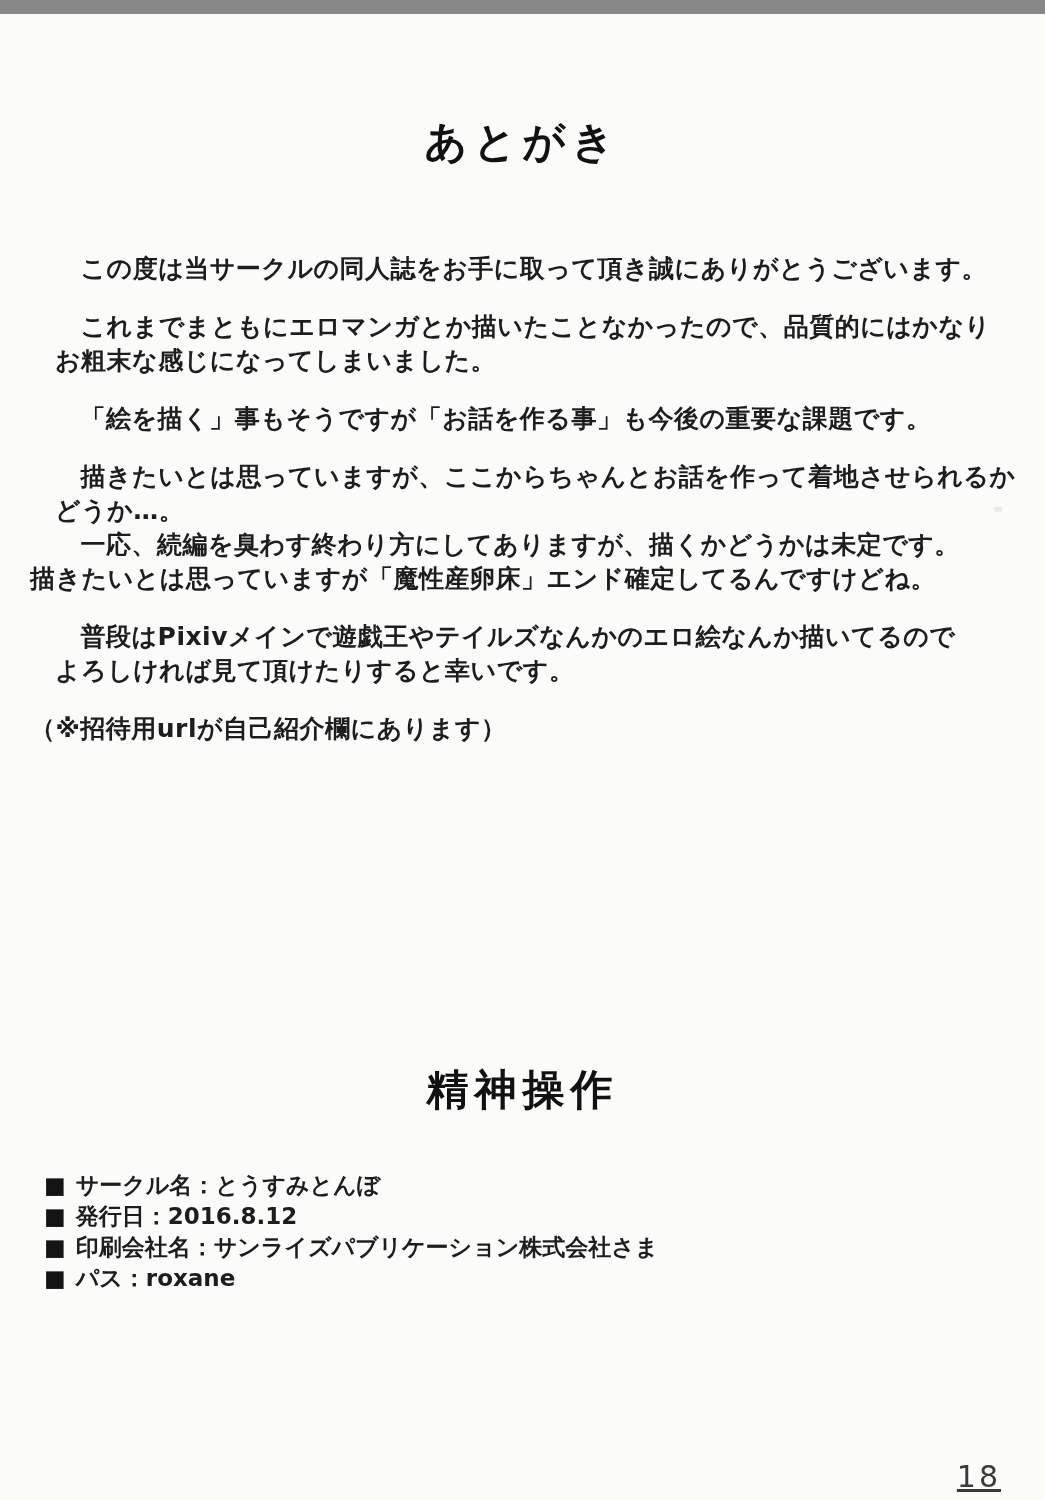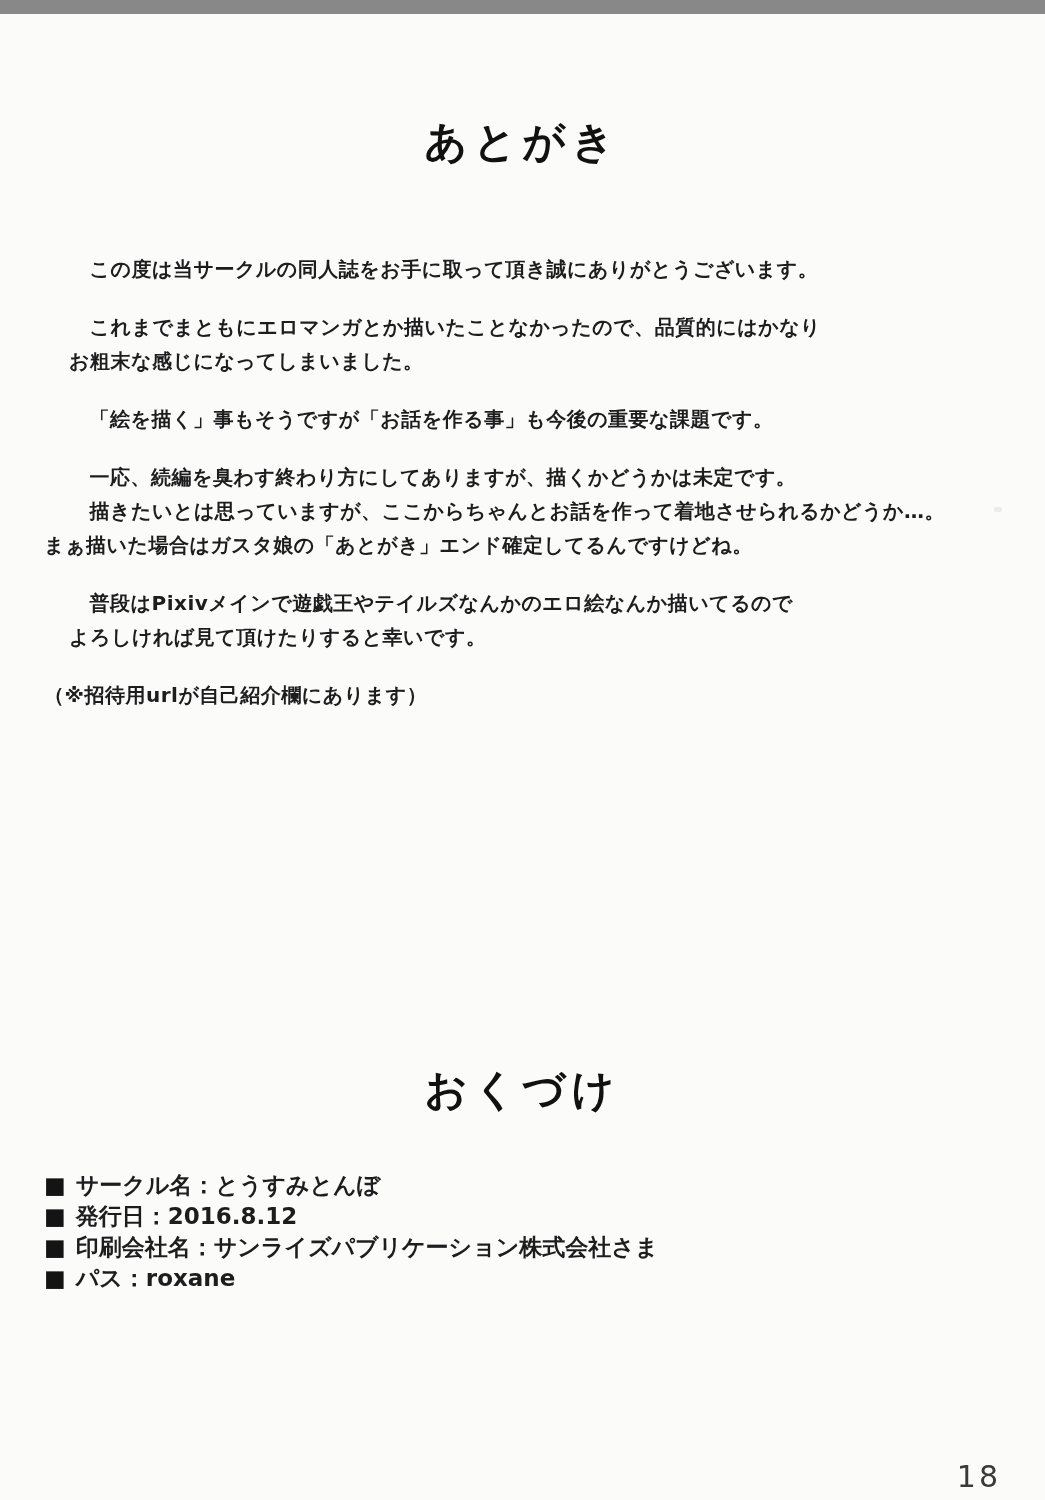--- a/index.html
+++ b/index.html
@@ -20,24 +20,24 @@
     text-align: center;
     font-family: "DejaVu Serif", "Liberation Serif", serif;
     font-weight: 700;
     color: #111;
     margin: 0;
   }
   .afterword-title { top: 100px; font-size: 42px; letter-spacing: 6px; }
   .colophon-title  { top: 1048px; font-size: 42px; letter-spacing: 6px; }
   .body-text {
     position: absolute;
-    left: 69px;
+    left: 55px;
     top: 238px;
     width: 965px;
-    font-size: 20px;
+    font-size: 25px;
     font-weight: 700;
     line-height: 34px;
     letter-spacing: 0.5px;
   }
   .para { margin: 0 0 24px 0; }
   .line { display: block; }
   .line.outdent { margin-left: -25px; }
   .colophon {
     position: absolute;
     left: 44px;
@@ -53,20 +53,21 @@
     color: #141414;
   }
   .page-number {
     position: absolute;
     right: 44px;
     bottom: 20px;
     font-size: 30px;
     font-weight: 500;
     color: #3a3a3a;
     letter-spacing: 3px;
+    text-decoration: underline;
   }
   .scan-speck {
     position: absolute;
     left: 994px;
     top: 493px;
     width: 8px;
     height: 5px;
     background: #ebebe8;
     border-radius: 2px;
   }
@@ -83,34 +84,34 @@
       <span class="line">　この度は当サークルの同人誌をお手に取って頂き誠にありがとうございます。</span>
     </p>
     <p class="para">
       <span class="line">　これまでまともにエロマンガとか描いたことなかったので、品質的にはかなり</span>
       <span class="line">お粗末な感じになってしまいました。</span>
     </p>
     <p class="para">
       <span class="line">　「絵を描く」事もそうですが「お話を作る事」も今後の重要な課題です。</span>
     </p>
     <p class="para">
+      <span class="line">　描きたいとは思っていますが、ここからちゃんとお話を作って着地させられるかどうか…。</span>
       <span class="line">　一応、続編を臭わす終わり方にしてありますが、描くかどうかは未定です。</span>
-      <span class="line">　描きたいとは思っていますが、ここからちゃんとお話を作って着地させられるかどうか…。</span>
-      <span class="line outdent">まぁ描いた場合はガスタ娘の「あとがき」エンド確定してるんですけどね。</span>
+      <span class="line outdent">描きたいとは思っていますが「魔性産卵床」エンド確定してるんですけどね。</span>
     </p>
     <p class="para">
       <span class="line">　普段はPixivメインで遊戯王やテイルズなんかのエロ絵なんか描いてるので</span>
       <span class="line">よろしければ見て頂けたりすると幸いです。</span>
     </p>
     <p class="para">
       <span class="line outdent">（※招待用urlが自己紹介欄にあります）</span>
     </p>
   </div>
 
-  <h2 class="title colophon-title">おくづけ</h2>
+  <h2 class="title colophon-title">精神操作</h2>
 
   <div class="colophon">
     <div class="colophon-row">
       <span class="bullet">■</span><span>サークル名</span><span>：</span><span>とうすみとんぼ</span>
     </div>
     <div class="colophon-row">
       <span class="bullet">■</span><span>発行日</span><span>：</span><span>2016.8.12</span>
     </div>
     <div class="colophon-row">
       <span class="bullet">■</span><span>印刷会社名</span><span>：</span><span>サンライズパブリケーション株式会社さま</span>

